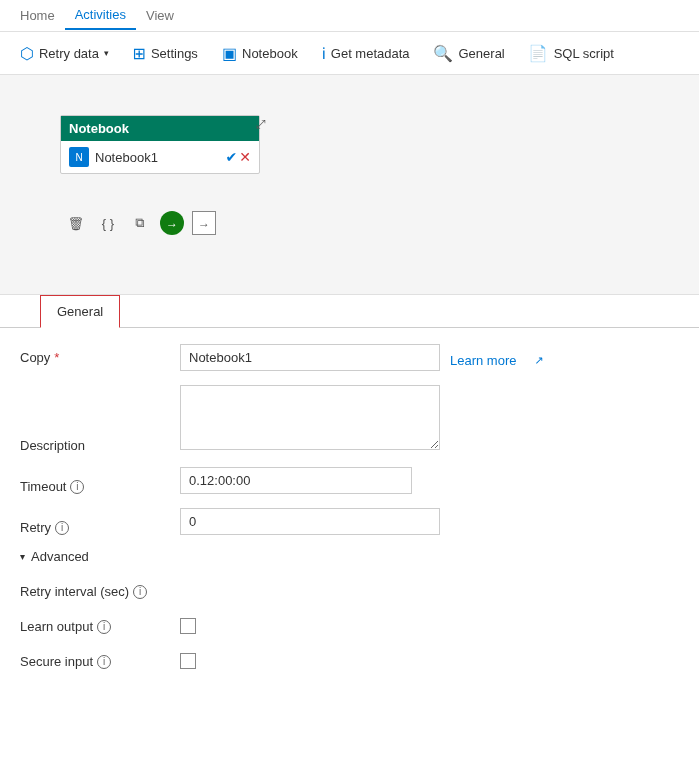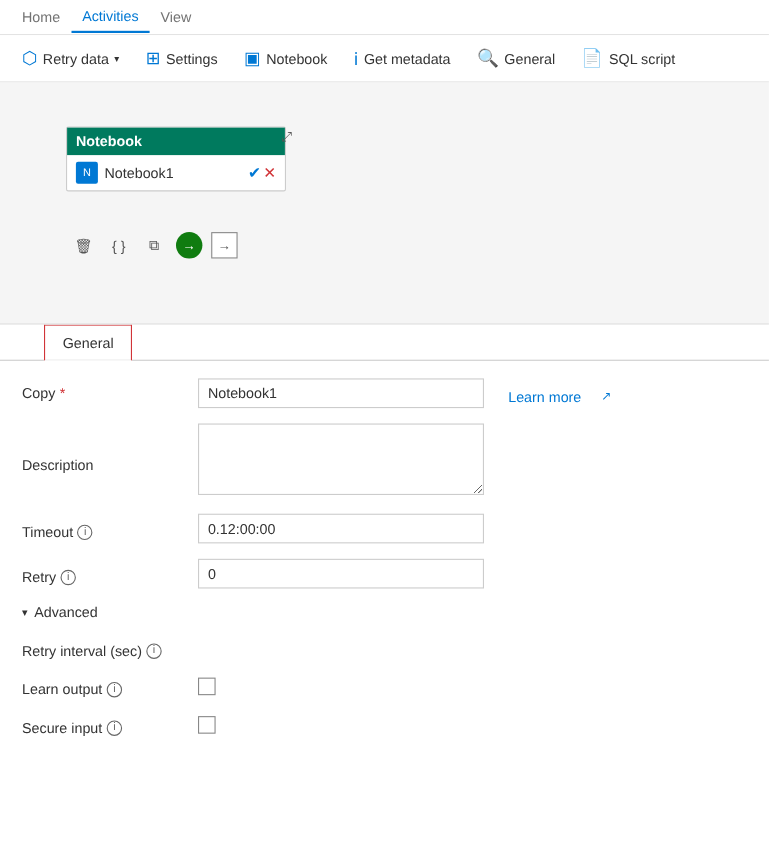--- a/index.html
+++ b/index.html
@@ -37,30 +37,30 @@
     
     .bottom-panel { background: #fff; padding: 0; }
 
     
     .tabs { display: flex; border-bottom: 1px solid #ccc; padding: 0 16px; }
     .tab { padding: 8px 16px; cursor: pointer; font-size: 13px; color: #333; border: 1px solid transparent; margin-bottom: -1px; margin-left: 24px; }
     .tab.active { border: 1px solid #d13438; border-bottom: 1px solid #fff; color: #333; font-weight: 500; }
 
     
     .form-body { padding: 16px 20px; }
-    .form-row { display: flex; align-items: center; margin-bottom: 14px; }
+    .form-row { display: flex; align-items: flex-end; margin-bottom: 14px; }
     .form-label { width: 160px; font-size: 13px; color: #333; padding-top: 6px; flex-shrink: 0; display: flex; align-items: center; gap: 4px; }
     .form-label .required { color: #d13438; }
     .form-control-wrap { flex: 1; }
     .form-input { width: 100%; border: 1px solid #ccc; padding: 5px 8px; font-size: 13px; color: #333; outline: none; font-family: inherit; }
     textarea.form-input { height: 65px; resize: vertical; }
     .info-icon { display: inline-flex; align-items: center; justify-content: center; width: 14px; height: 14px; border-radius: 50%; border: 1px solid #666; color: #666; font-size: 10px; cursor: help; }
 
     
-    .learn-more { color: #0078d4; font-size: 13px; cursor: pointer; margin-left: 22px; text-decoration: none; display: inline-flex; align-items: center; gap: 18px; white-space: nowrap; padding-top: 6px; }
+    .learn-more { color: #0078d4; font-size: 13px; cursor: pointer; margin-left: 10px; text-decoration: none; display: inline-flex; align-items: center; gap: 18px; white-space: nowrap; padding-top: 6px; }
 
     
     .advanced-toggle { display: flex; align-items: center; gap: 6px; cursor: pointer; color: #333; font-size: 13px; margin-bottom: 14px; }
     .chevron { font-size: 10px; }
 
     
     .checkbox-wrap { display: flex; align-items: center; }
     .form-checkbox { width: 16px; height: 16px; border: 1px solid #888; background: #fff; cursor: pointer; appearance: none; -webkit-appearance: none; display: inline-block; }
 
     
@@ -169,21 +169,21 @@
         <textarea class="form-input" style="width: 260px;"></textarea>
       </div>
     </div>
 
     <div class="form-row">
       <div class="form-label">
         <span>Timeout</span>
         <span class="info-icon" title="Timeout info">i</span>
       </div>
       <div class="form-control-wrap">
-        <input type="text" class="form-input" style="width: 260px;" value="0.12:00:00">
+        <input type="text" class="form-input" style="width: 232px;" value="0.12:00:00">
       </div>
     </div>
 
     <div class="form-row">
       <div class="form-label">
         <span>Retry</span>
         <span class="info-icon" title="Retry info">i</span>
       </div>
       <div class="form-control-wrap">
         <input type="text" class="form-input" style="width: 260px;" value="0">

